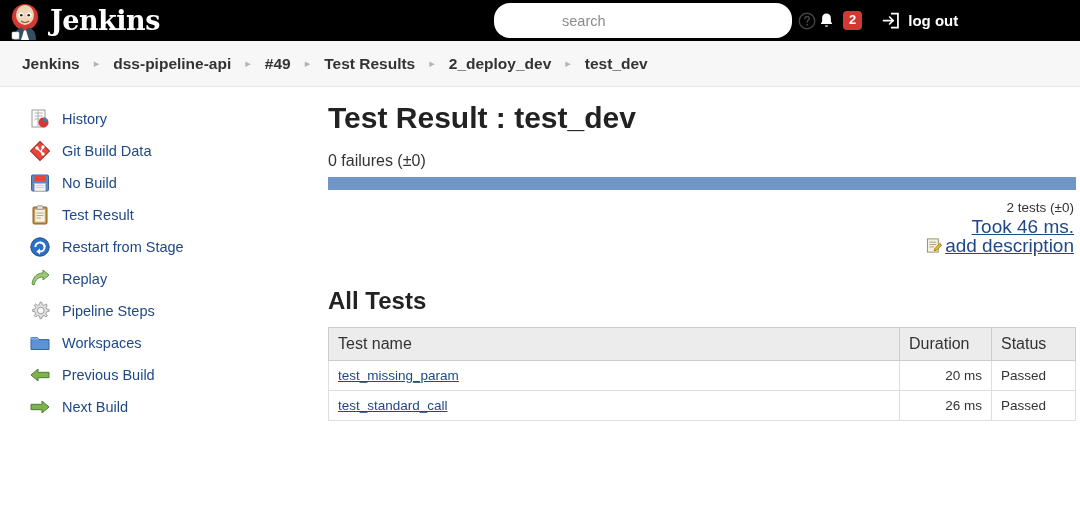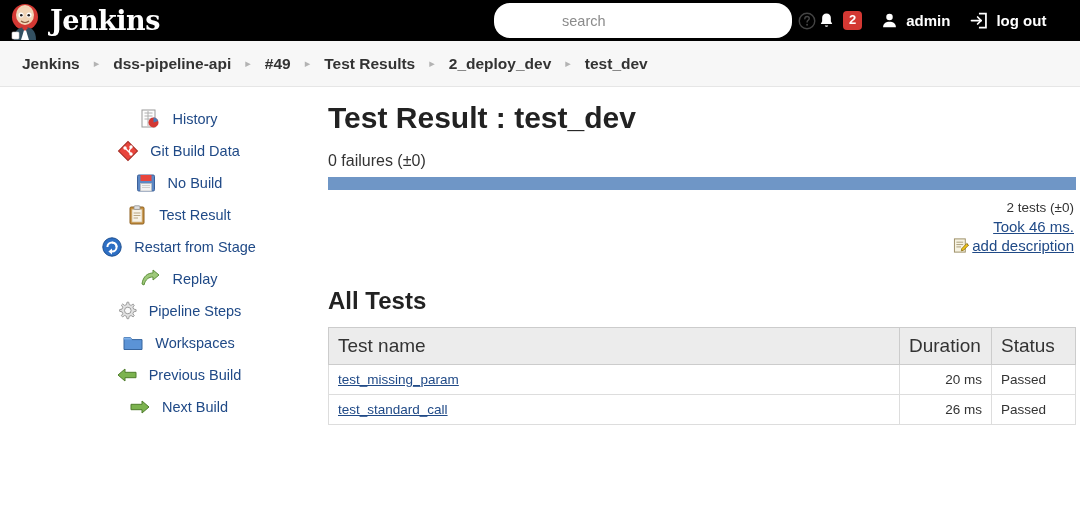--- a/index.html
+++ b/index.html
@@ -128,21 +128,20 @@
     padding-top: 16px;
   }
   .side-item {
     display: flex;
     align-items: center;
     height: 32px;
     padding-left: 29px;
     gap: 11px;
     text-decoration: none;
     cursor: pointer;
-    justify-content: center;
   }
   .side-label {
     color: #204a87;
     font-size: 14.5px;
     line-height: 1;
   }
   .side-icon { width: 22px; height: 22px; flex: 0 0 22px; display:block; }
 
   
   #main {
@@ -185,21 +184,21 @@
     line-height: 19px;
     display: flex;
     justify-content: flex-end;
     align-items: center;
     gap: 2px;
   }
   .stat-link {
     color: #204a87;
     text-decoration: underline;
     cursor: pointer;
-    font-size: 15px;
+    font-size: 19px;
   }
   #desc-icon { width: 17px; height: 17px; display:block; }
 
   #all-tests-title {
     font-size: 24px;
     font-weight: 700;
     color: #222;
     margin: 32px 0 12px 0;
   }
 
@@ -208,21 +207,21 @@
     border-collapse: collapse;
     font-size: 13.5px;
   }
   #tests-table th {
     background: #ececec;
     border: 1px solid #ccc;
     font-weight: 400;
     color: #333;
     text-align: left;
     padding: 7px 9px;
-    font-size: 19px;
+    font-size: 16px;
   }
   #tests-table td {
     border: 1px solid #ddd;
     padding: 7px 9px;
     color: #333;
     background: #fff;
   }
   th.col-duration, td.col-duration { text-align: right; width: 92px; }
   th.col-status, td.col-status { text-align: left; width: 84px; padding-left: 12px; }
   th.col-duration { text-align: left; padding-left: 12px; }
@@ -274,27 +273,20 @@
 
   <div id="header-right">
     <div class="hdr-item">
       <svg width="19" height="19" viewBox="0 0 24 24">
         <path d="M12 3 C8.7 3 6.5 5.3 6.5 8.5 L6.5 13 L4.8 16.3 L19.2 16.3 L17.5 13 L17.5 8.5 C17.5 5.3 15.3 3 12 3 Z" fill="#fff"></path>
         <path d="M9.9 18.2 C10.2 19.4 11 20 12 20 C13 20 13.8 19.4 14.1 18.2 Z" fill="#fff"></path>
       </svg>
       <span id="notif-badge" style="background: rgb(211, 56, 51);">2</span>
     </div>
 
-    <div class="hdr-item">
-      <svg width="19" height="19" viewBox="0 0 24 24">
-        <circle cx="12" cy="7.6" r="4.1" fill="#fff"></circle>
-        <path d="M3.9 20.5 C3.9 15.9 7.5 13.6 12 13.6 C16.5 13.6 20.1 15.9 20.1 20.5 Z" fill="#fff"></path>
-      </svg>
-      <span>admin</span>
-    </div>
 
     <div class="hdr-item">
       <svg width="21" height="21" viewBox="0 0 24 24">
         <path d="M13.5 4 L20.5 4 L20.5 20 L13.5 20" fill="none" stroke="#fff" stroke-width="2" stroke-linecap="square"></path>
         <line x1="4" y1="12" x2="15" y2="12" stroke="#fff" stroke-width="2" stroke-linecap="round"></line>
         <polyline points="11,8 15,12 11,16" fill="none" stroke="#fff" stroke-width="2" stroke-linecap="round" stroke-linejoin="round"></polyline>
       </svg>
       <span>log out</span>
     </div>
   </div>

